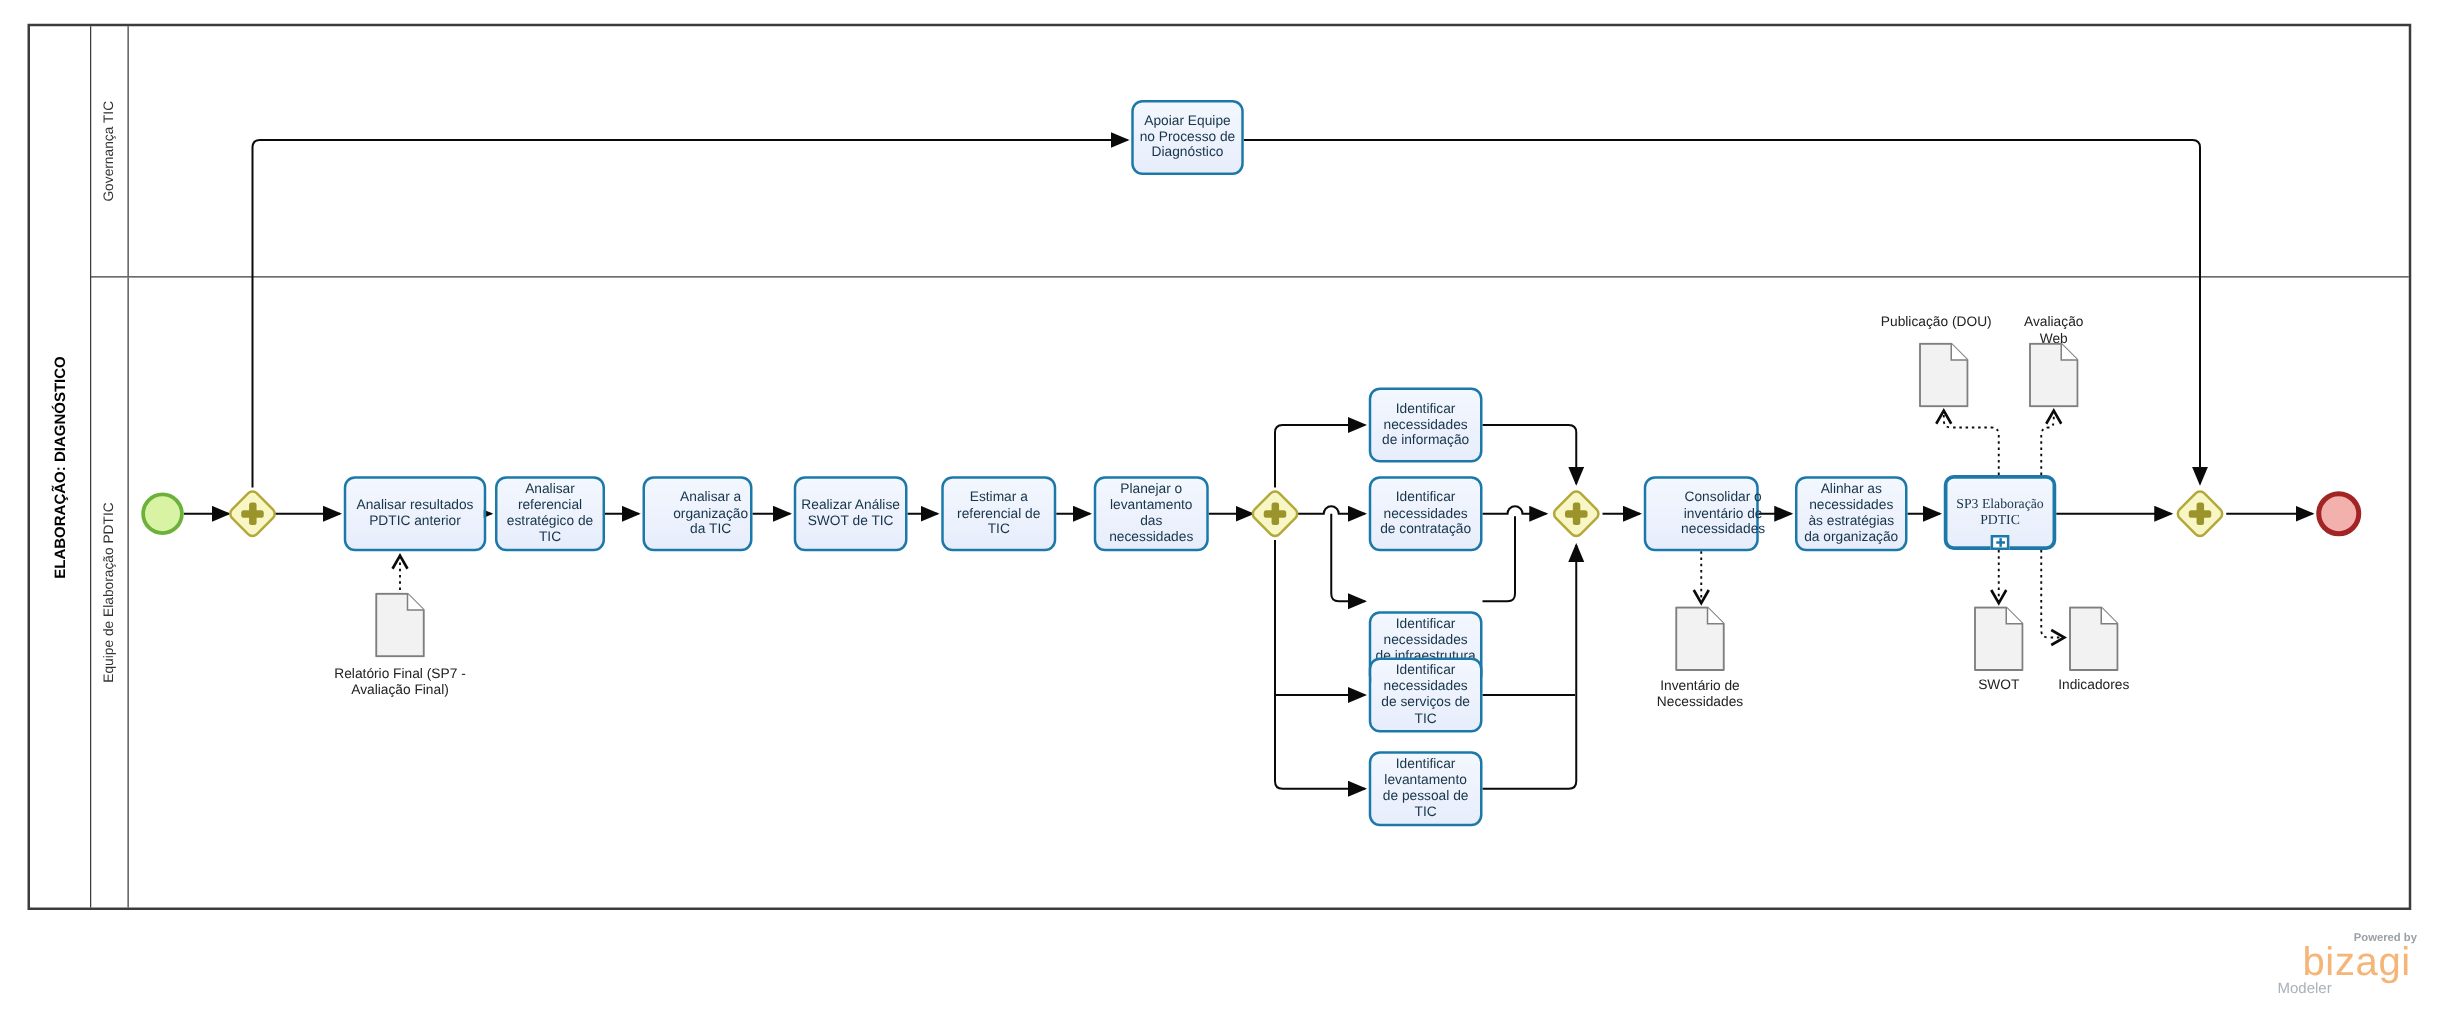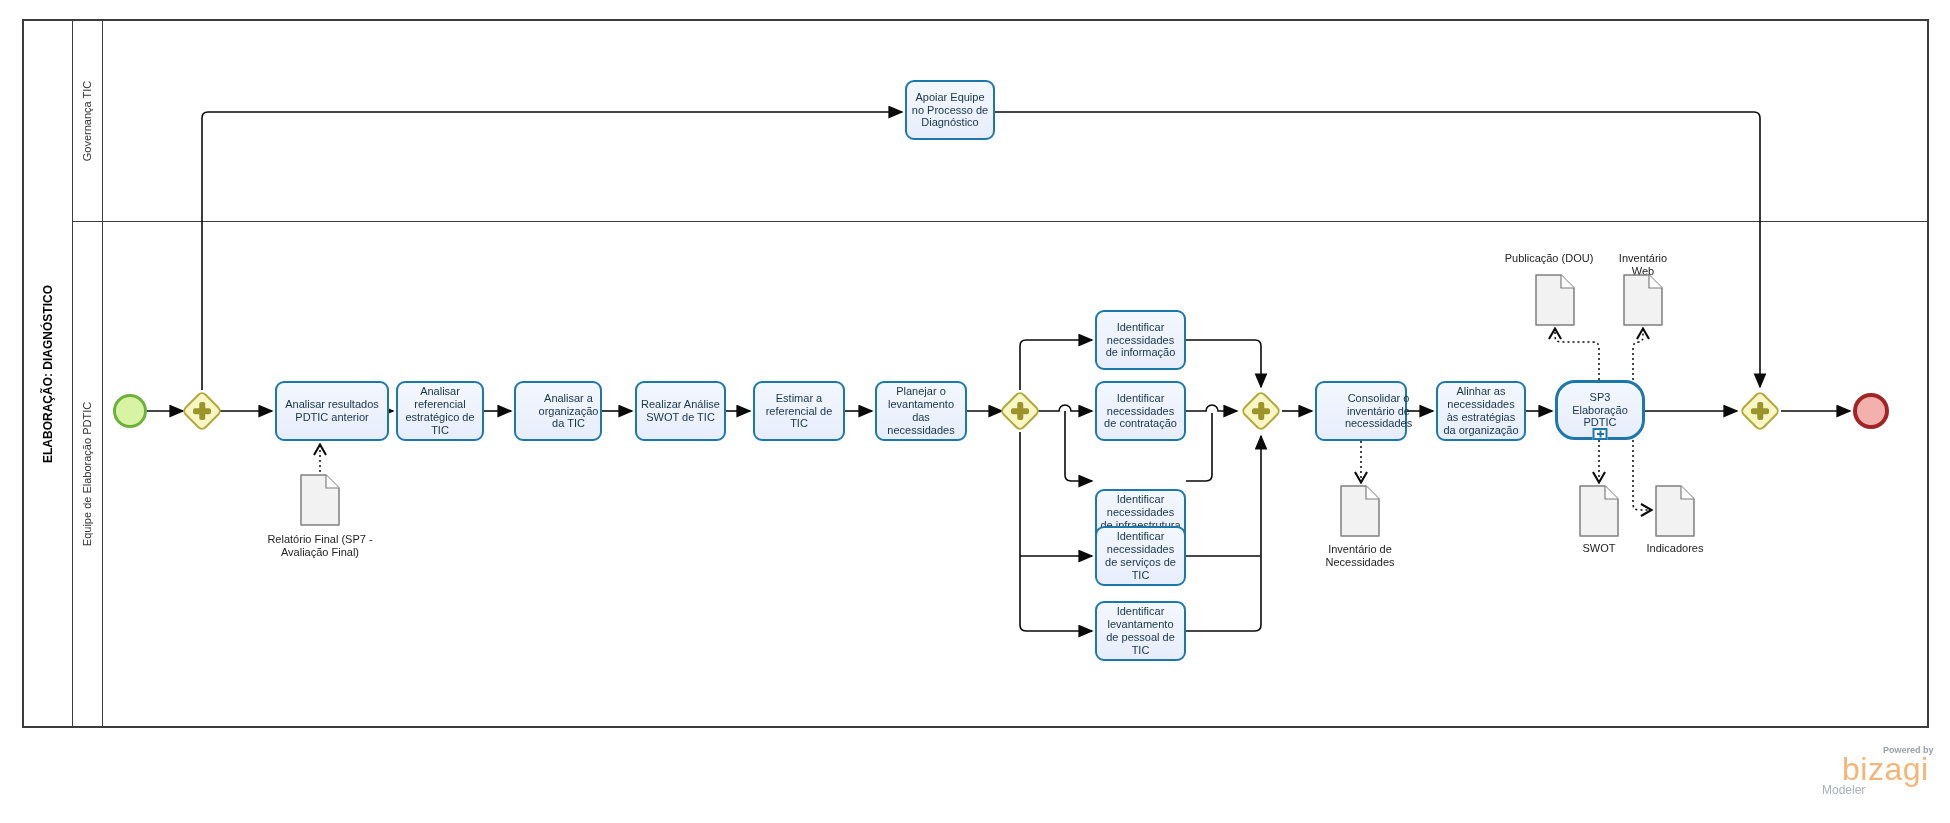--- a/index.html
+++ b/index.html
@@ -27,21 +27,21 @@
   .vtext{transform:rotate(-90deg);white-space:nowrap;font-size:11px;color:#333;}
   .vtext.bold{font-weight:bold;font-size:12px;color:#000;}
   
   svg.wires{position:absolute;left:0;top:0;z-index:1;}
   
   .task{position:absolute;z-index:2;box-sizing:border-box;
         border:2px solid var(--task-border);border-radius:9px;
         background:linear-gradient(to bottom,var(--task-fill-top),var(--task-fill));
         display:flex;align-items:center;justify-content:center;text-align:center;
         font-size:11px;line-height:1.18;color:var(--text);padding:1px 3px;}
-  .task.subprocess{border-width:3px;border-radius:20px;}
+  .task.subprocess{border-width:3px;border-radius:8px;font-family:Liberation Serif, serif;}
   .sp-marker{position:absolute;left:50%;bottom:-3px;transform:translateX(-50%);
         width:15px;height:12px;background:#fff;border:2px solid var(--task-border);box-sizing:border-box;}
   .sp-marker::before,.sp-marker::after{content:"";position:absolute;background:var(--task-border);
         left:50%;top:50%;}
   .sp-marker::before{width:7px;height:2px;transform:translate(-50%,-50%);}
   .sp-marker::after{width:2px;height:7px;transform:translate(-50%,-50%);}
   
   .gw{position:absolute;z-index:2;width:30px;height:30px;box-sizing:border-box;
       transform:rotate(45deg);background:var(--gateway-fill);
       border:2px solid var(--gateway-border);border-radius:6px;}
@@ -175,21 +175,21 @@
 
   <div class="doc-label" style="left:1487px;top:252px;width:124px;">Publicação (DOU)</div>
   <div class="doc" style="left:1535px;top:274px;">
     <svg width="40" height="52" viewBox="0 0 40 52">
         <path d="M1,1 H26 L39,14 V51 H1 Z" fill="var(--doc-fill)" stroke="var(--doc-border)" stroke-width="1.5" stroke-linejoin="round"></path>
         <path d="M26,1 V14 H39" fill="#ffffff" stroke="var(--doc-border)" stroke-width="1.2"></path>
       </svg>
   </div>
 
   <div class="doc-label" style="left:1595px;top:252px;width:96px;">
-    <div>Inventário</div>
+    <div>Avaliação</div>
     <div>Web</div>
   </div>
   <div class="doc" style="left:1623px;top:274px;">
     <svg width="40" height="52" viewBox="0 0 40 52">
         <path d="M1,1 H26 L39,14 V51 H1 Z" fill="var(--doc-fill)" stroke="var(--doc-border)" stroke-width="1.5" stroke-linejoin="round"></path>
         <path d="M26,1 V14 H39" fill="#ffffff" stroke="var(--doc-border)" stroke-width="1.2"></path>
       </svg>
   </div>
 
   <div class="doc" style="left:1579px;top:485px;">

